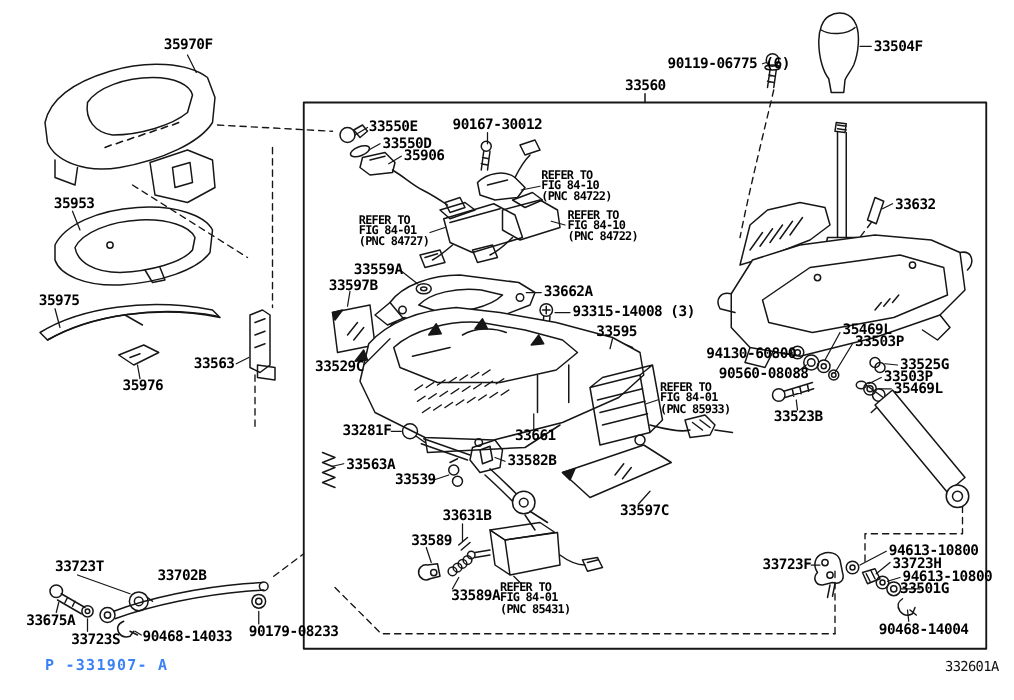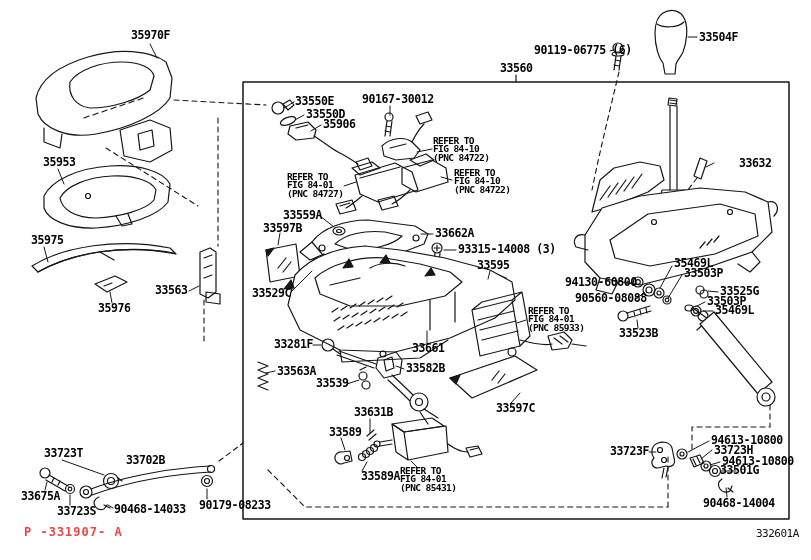--- a/index.html
+++ b/index.html
@@ -4,21 +4,21 @@
 <style>
   html,body{margin:0;padding:0;background:#fff;}
   .stage{position:relative;width:811px;height:560px;background:#fff;overflow:hidden;
          font-family:"DejaVu Sans Mono",monospace;}
   .stage svg{position:absolute;left:0;top:0;}
   #labels-layer{position:absolute;left:0;top:0;width:811px;height:560px;}
   .plabel{position:absolute;white-space:nowrap;color:#000;
           font:700 11.5px/10px "DejaVu Sans Mono",monospace;letter-spacing:-0.4px;}
   .refer{position:absolute;white-space:nowrap;color:#000;
          font:700 9.5px/8.4px "DejaVu Sans Mono",monospace;letter-spacing:-0.6px;}
-  .footerL{position:absolute;left:24px;top:526px;color:#ef4444;
+  .footerL{position:absolute;left:36px;top:526px;color:#3b82f6;
            font:700 12px/12px "DejaVu Sans Mono",monospace;letter-spacing:1px;}
   .footerR{position:absolute;left:756px;top:528px;color:#111;
            font:400 11px/11px "DejaVu Sans Mono",monospace;letter-spacing:-0.5px;}
 </style>
 </head>
 <body>
 
 <div class="stage">
   <svg width="811" height="560" viewBox="0 0 811 560">
     <g stroke="#161616" fill="none" stroke-width="1.2" stroke-linecap="round" stroke-linejoin="round">
@@ -352,21 +352,21 @@
       <div class="plabel" style="left: 316px; top: 378px;">33539</div>
       <div class="plabel" style="left: 406px; top: 363px;">33582B</div>
       <div class="plabel" style="left: 412px; top: 343px;">33661</div>
       <div class="plabel" style="left: 354px; top: 407px;">33631B</div>
       <div class="plabel" style="left: 329px; top: 427px;">33589</div>
       <div class="plabel" style="left: 361px; top: 471px;">33589A</div>
       <div class="plabel" style="left: 496px; top: 403px;">33597C</div>
       <div class="plabel" style="left: 534px; top: 45px;">90119-06775 (6)</div>
       <div class="plabel" style="left: 699px; top: 32px; text-align: center;">33504F</div>
       <div class="plabel" style="left: 500px; top: 63px;">33560</div>
-      <div class="plabel" style="left: 716px; top: 158px; margin-left: 23px;">33632</div>
+      <div class="plabel" style="left: 716px; top: 158px;">33632</div>
       <div class="plabel" style="left: 674px; top: 258px;">35469L</div>
       <div class="plabel" style="left: 684px; top: 268px;">33503P</div>
       <div class="plabel" style="left: 565px; top: 277px;">94130-60800</div>
       <div class="plabel" style="left: 575px; top: 293px;">90560-08088</div>
       <div class="plabel" style="left: 720px; top: 286px;">33525G</div>
       <div class="plabel" style="left: 707px; top: 296px;">33503P</div>
       <div class="plabel" style="left: 715px; top: 305px;">35469L</div>
       <div class="plabel" style="left: 619px; top: 328px;">33523B</div>
       <div class="plabel" style="left: 44px; top: 448px;">33723T</div>
       <div class="plabel" style="left: 21px; top: 491px;">33675A</div>

